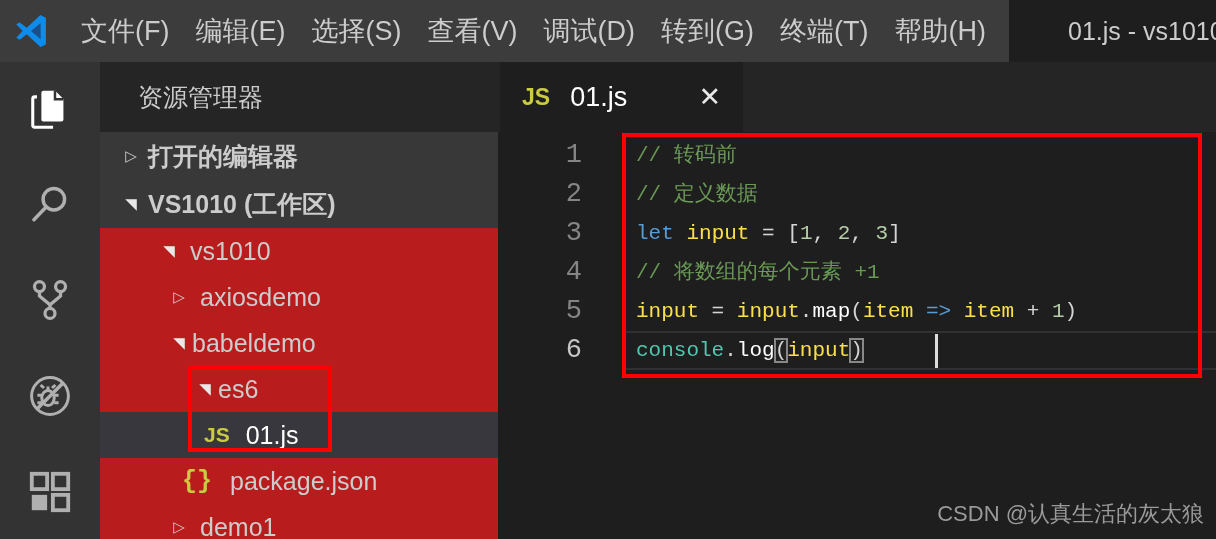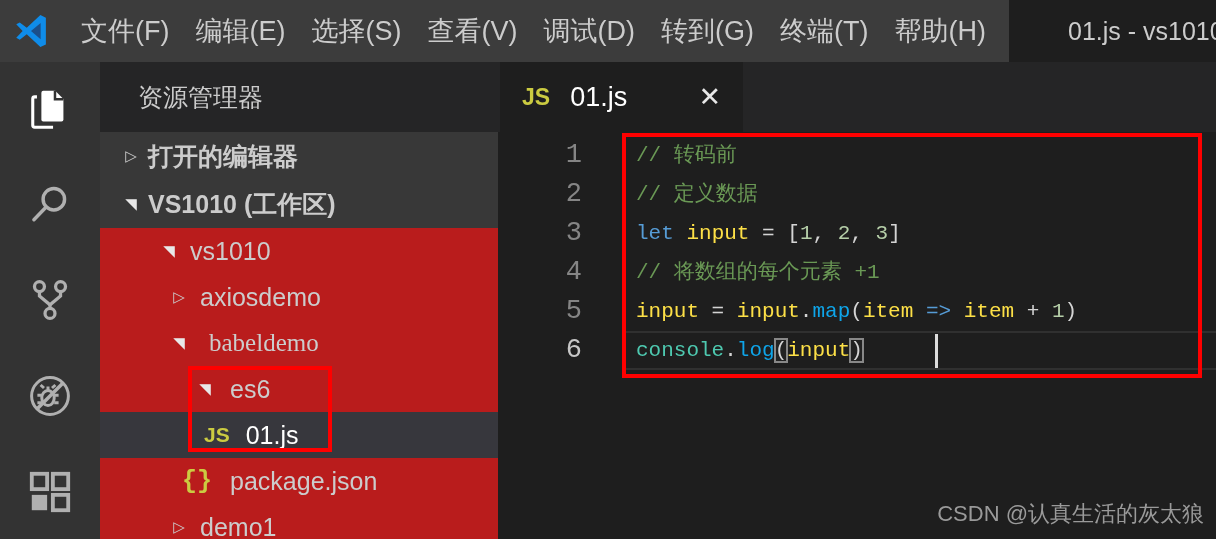--- a/index.html
+++ b/index.html
@@ -95,21 +95,21 @@
   .linenum.active { color: #c6c6c6; }
   .codetext {
     position: absolute; left: 138px; line-height: 39px; white-space: pre;
     font-family: "Liberation Mono", "DejaVu Sans Mono", monospace; font-size: 21px;
   }
   .cm { color: #6a9955; }
   .kw { color: #569cd6; }
   .var { color: #fde047; }
   .num { color: #b5cea8; }
   .op { color: #d4d4d4; }
-  .fn { color: #0ea5e9; }
+  .fn { color: #ffffff; }
   .obj { color: #4ec9b0; }
   .brkt-match {
     outline: 2px solid #888888; outline-offset: -1px;
     background: rgba(255,255,255,0.02);
   }
   #active-line-hl {
     position: absolute; left: 124px; width: 594px; height: 39px;
     border-top: 2px solid #303030; border-bottom: 2px solid #303030;
     background: transparent; pointer-events: none;
   }
@@ -228,26 +228,26 @@
       <span class="tree-label" style="margin-left:8px;">vs1010</span>
     </div>
 
     <div class="tree-row" style="position:absolute; left:0; top:212px; width:398px; padding-left:66px;">
       <span class="twisty">▷</span>
       <span class="tree-label" style="margin-left:8px;">axiosdemo</span>
     </div>
 
     <div class="tree-row" style="position:absolute; left:0; top:258px; width:398px; padding-left:66px;">
       <span class="twisty open">◥</span>
-      <span class="tree-label" style="margin-left:17px;font-family:Liberation Serif, serif;">babeldemo</span>
+      <span class="tree-label" style="margin-left:0;">babeldemo</span>
     </div>
 
     <div class="tree-row" style="position:absolute; left:0; top:304px; width:398px; padding-left:92px;">
       <span class="twisty open">◥</span>
-      <span class="tree-label" style="margin-left:12px;">es6</span>
+      <span class="tree-label" style="margin-left:0;">es6</span>
     </div>
 
     <div class="tree-row selected" style="position:absolute; left:0; top:350px; width:398px; padding-left:104px;">
       <span class="icon-js">JS</span>
       <span class="tree-label" style="margin-left:6px; color:#ffffff;">01.js</span>
     </div>
 
     <div class="tree-row" style="position:absolute; left:0; top:396px; width:398px; padding-left:82px;">
       <span class="icon-json">{}</span>
       <span class="tree-label" style="margin-left:8px;">package.json</span>

